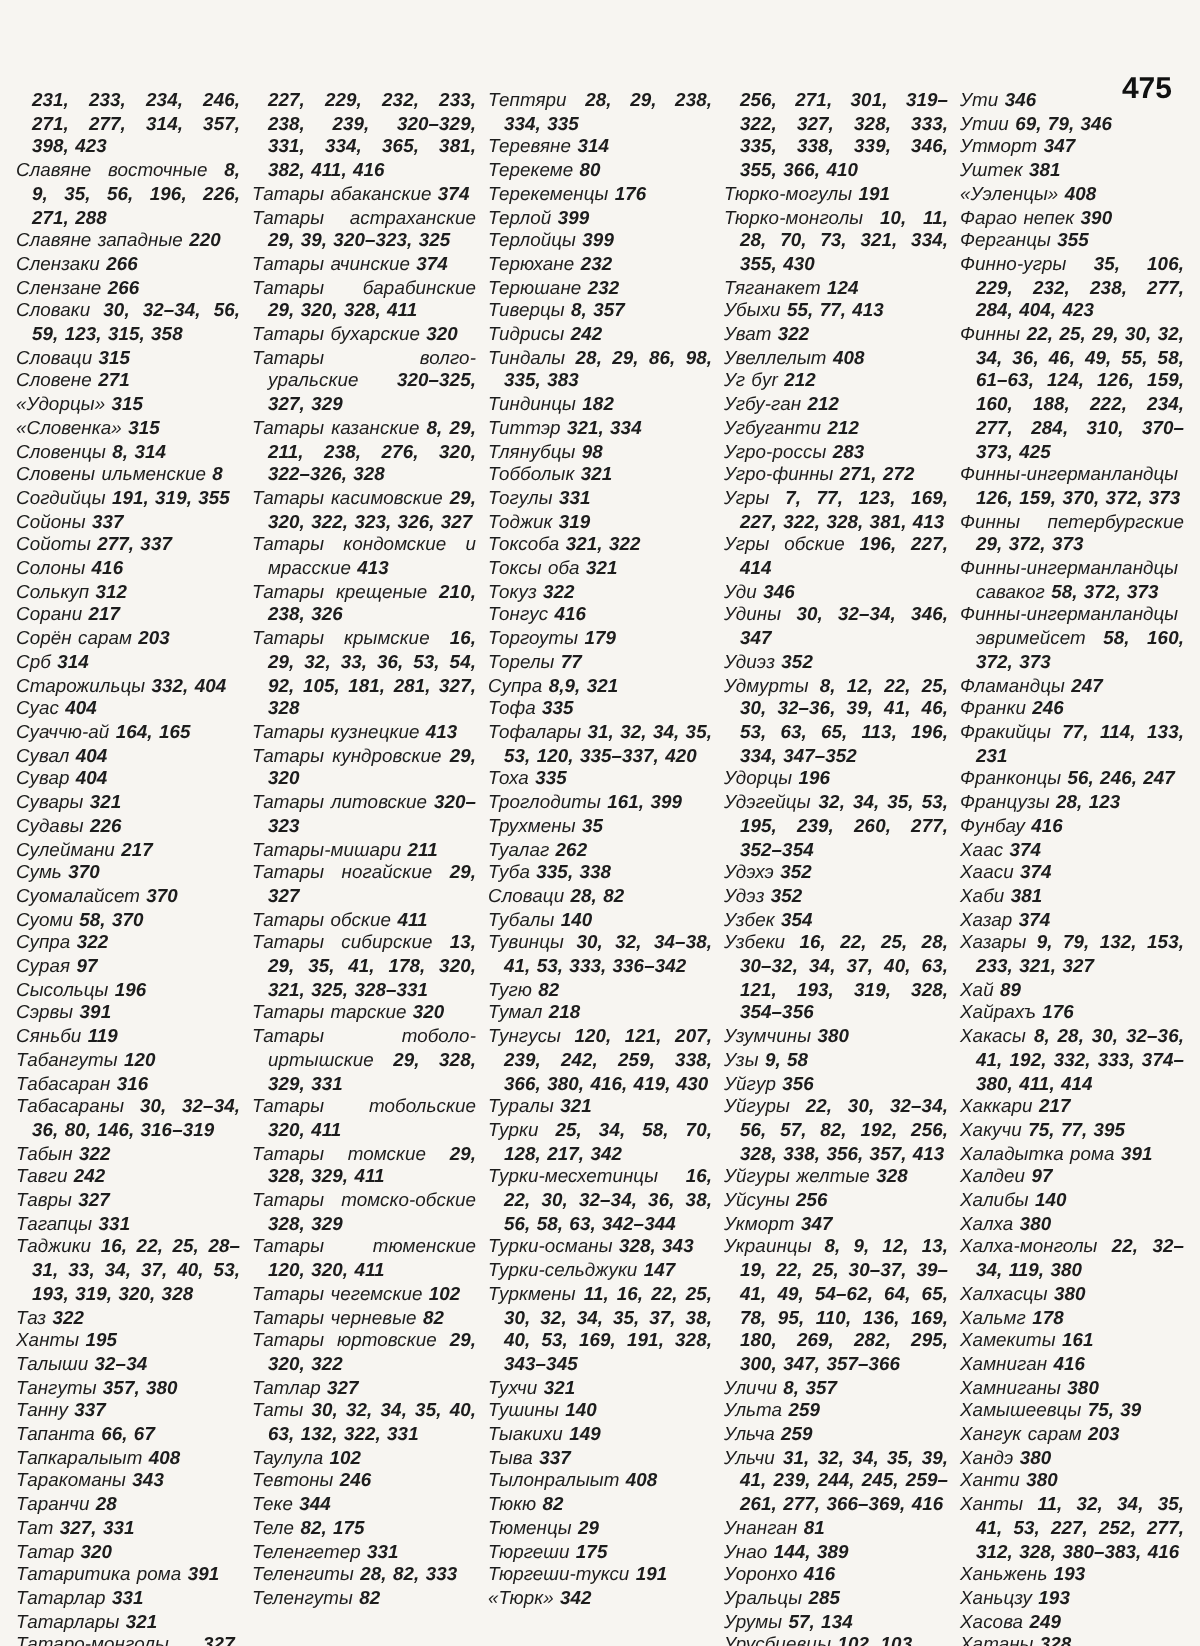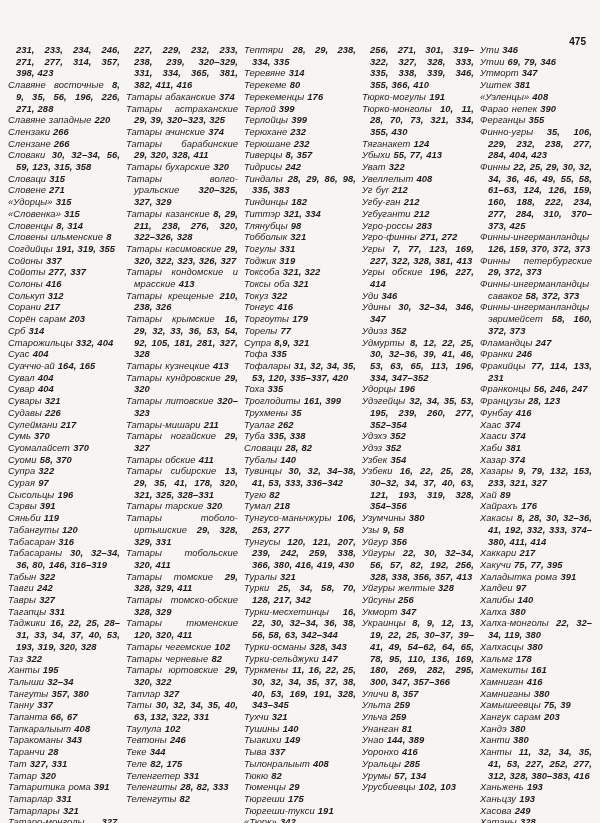--- a/index.html
+++ b/index.html
@@ -6,21 +6,21 @@
   body {
     width: 600px; height: 823px; overflow: hidden;
     background: #f7f5f1;
     font-family: "Liberation Sans", sans-serif;
     color: #1c1c1c;
     position: relative;
   }
   .page-number {
     position: absolute; top: 36px; right: 14px;
     font-family: "Liberation Sans", sans-serif;
-    font-weight: bold; font-size: 10px; color: #111;
+    font-weight: bold; font-size: 15px; color: #111;
   }
   .columns {
     position: absolute; top: 44px; left: 8px; right: 6px;
     display: flex; gap: 6px;
   }
   .col { width: 112px; flex: 0 0 112px; }
   .entry {
     font-style: italic; font-size: 9.4px; line-height: 11.7px;
     padding-left: 8px; text-indent: -8px;
     text-align: justify; word-spacing: 0.5px;
@@ -166,21 +166,20 @@
       <div class="entry"><span class="name">Тоха</span> <span class="pages">335</span></div>
       <div class="entry"><span class="name">Троглодиты</span> <span class="pages">161, 399</span></div>
       <div class="entry"><span class="name">Трухмены</span> <span class="pages">35</span></div>
       <div class="entry"><span class="name">Туалаг</span> <span class="pages">262</span></div>
       <div class="entry"><span class="name">Туба</span> <span class="pages">335, 338</span></div>
       <div class="entry"><span class="name">Словаци</span> <span class="pages">28, 82</span></div>
       <div class="entry"><span class="name">Тубалы</span> <span class="pages">140</span></div>
       <div class="entry"><span class="name">Тувинцы</span> <span class="pages">30, 32, 34–38, 41, 53, 333, 336–342</span></div>
       <div class="entry"><span class="name">Тугю</span> <span class="pages">82</span></div>
       <div class="entry"><span class="name">Тумал</span> <span class="pages">218</span></div>
-      <div class="entry"><span class="name">Тунгусо-маньчжуры</span> <span class="pages">106, 253, 277</span></div>
       <div class="entry"><span class="name">Тунгусы</span> <span class="pages">120, 121, 207, 239, 242, 259, 338, 366, 380, 416, 419, 430</span></div>
       <div class="entry"><span class="name">Туралы</span> <span class="pages">321</span></div>
       <div class="entry"><span class="name">Турки</span> <span class="pages">25, 34, 58, 70, 128, 217, 342</span></div>
       <div class="entry"><span class="name">Турки-месхетинцы</span> <span class="pages">16, 22, 30, 32–34, 36, 38, 56, 58, 63, 342–344</span></div>
       <div class="entry"><span class="name">Турки-османы</span> <span class="pages">328, 343</span></div>
       <div class="entry"><span class="name">Турки-сельджуки</span> <span class="pages">147</span></div>
       <div class="entry"><span class="name">Туркмены</span> <span class="pages">11, 16, 22, 25, 30, 32, 34, 35, 37, 38, 40, 53, 169, 191, 328, 343–345</span></div>
       <div class="entry"><span class="name">Тухчи</span> <span class="pages">321</span></div>
       <div class="entry"><span class="name">Тушины</span> <span class="pages">140</span></div>
       <div class="entry"><span class="name">Тыакихи</span> <span class="pages">149</span></div>
@@ -221,20 +220,21 @@
       <div class="entry"><span class="name">Узы</span> <span class="pages">9, 58</span></div>
       <div class="entry"><span class="name">Уйгур</span> <span class="pages">356</span></div>
       <div class="entry"><span class="name">Уйгуры</span> <span class="pages">22, 30, 32–34, 56, 57, 82, 192, 256, 328, 338, 356, 357, 413</span></div>
       <div class="entry"><span class="name">Уйгуры желтые</span> <span class="pages">328</span></div>
       <div class="entry"><span class="name">Уйсуны</span> <span class="pages">256</span></div>
       <div class="entry"><span class="name">Укморт</span> <span class="pages">347</span></div>
       <div class="entry"><span class="name">Украинцы</span> <span class="pages">8, 9, 12, 13, 19, 22, 25, 30–37, 39–41, 49, 54–62, 64, 65, 78, 95, 110, 136, 169, 180, 269, 282, 295, 300, 347, 357–366</span></div>
       <div class="entry"><span class="name">Уличи</span> <span class="pages">8, 357</span></div>
       <div class="entry"><span class="name">Ульта</span> <span class="pages">259</span></div>
       <div class="entry"><span class="name">Ульча</span> <span class="pages">259</span></div>
+      <div class="entry"><span class="name">Ульчи</span> <span class="pages">31, 32, 34, 35, 39, 41, 239, 244, 245, 259–261, 277, 366–369, 416</span></div>
       <div class="entry"><span class="name">Унанган</span> <span class="pages">81</span></div>
       <div class="entry"><span class="name">Унао</span> <span class="pages">144, 389</span></div>
       <div class="entry"><span class="name">Уоронхо</span> <span class="pages">416</span></div>
       <div class="entry"><span class="name">Уральцы</span> <span class="pages">285</span></div>
       <div class="entry"><span class="name">Урумы</span> <span class="pages">57, 134</span></div>
       <div class="entry"><span class="name">Урусбиевцы</span> <span class="pages">102, 103</span></div>
     </div>
     <div class="col">
       <div class="entry"><span class="name">Ути</span> <span class="pages">346</span></div>
       <div class="entry"><span class="name">Утии</span> <span class="pages">69, 79, 346</span></div>

